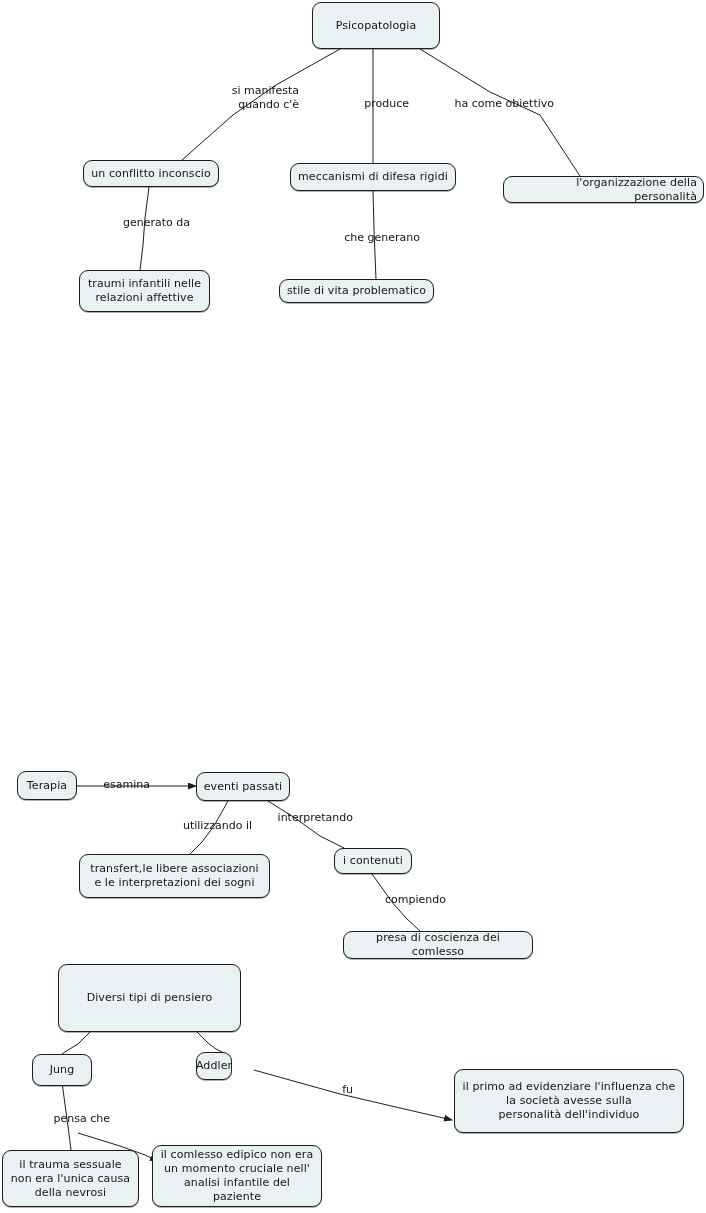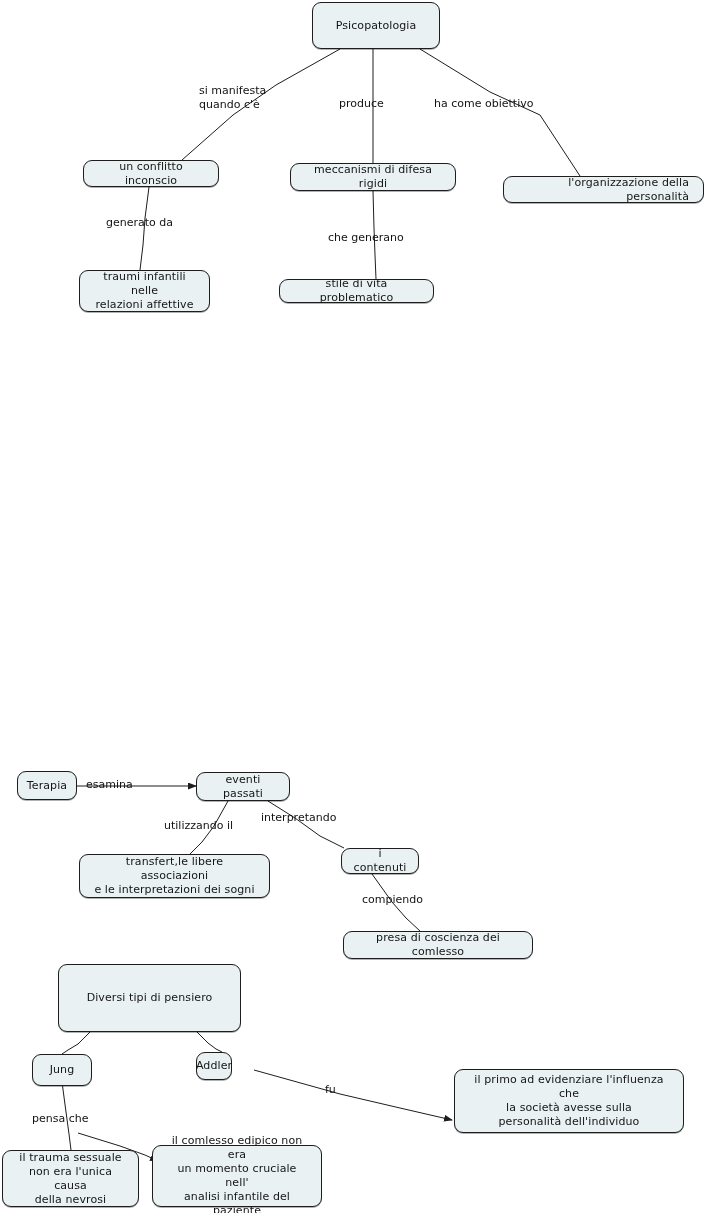--- a/index.html
+++ b/index.html
@@ -36,31 +36,31 @@
     border-radius: 9px;
     display: flex;
     align-items: center;
     justify-content: center;
     text-align: center;
     color: #151515;
     font-family: "DejaVu Sans", sans-serif;
     font-size: 11px;
     line-height: 14px;
     letter-spacing: 0.1px;
-    padding: 0 14px;
+    padding: 0 6px;
     white-space: pre-line;
     box-shadow: 0 1px 0 rgba(0,0,0,0.30);
   }
   .link-label {
     position: absolute;
     color: #121212;
     font-family: "DejaVu Sans", sans-serif;
     font-size: 11px;
     line-height: 14px;
-    text-align: left;
+    text-align: right;
     white-space: pre-line;
     background: transparent;
     pointer-events: none;
   }
 </style>
 </head>
 <body>
 
 <div id="map-root">
   <svg class="map-canvas" viewBox="0 0 706 1213" xmlns="http://www.w3.org/2000/svg">
@@ -91,21 +91,21 @@
       <div class="node-box" style="left: 83px; top: 160px; width: 136px; height: 27px;"><span>un conflitto inconscio</span></div>
       <div class="node-box" style="left: 290px; top: 163px; width: 166px; height: 28px;"><span>meccanismi di difesa rigidi</span></div>
       <div class="node-box" style="left: 503px; top: 176px; width: 201px; height: 27px; text-align: right;"><span>l'organizzazione della personalità</span></div>
       <div class="node-box" style="left: 79px; top: 270px; width: 131px; height: 42px;"><span>traumi infantili nelle
 relazioni affettive</span></div>
       <div class="node-box" style="left: 279px; top: 279px; width: 155px; height: 24px; align-items: center;"><span>stile di vita problematico</span></div>
       <div class="node-box" style="left: 17px; top: 771px; width: 60px; height: 29px;"><span>Terapia</span></div>
       <div class="node-box" style="left: 196px; top: 772px; width: 94px; height: 29px;"><span>eventi passati</span></div>
       <div class="node-box" style="left: 79px; top: 854px; width: 191px; height: 44px;"><span>transfert,le libere associazioni
 e le interpretazioni dei sogni</span></div>
-      <div class="node-box" style="left: 341px; top: 848px; width: 78px; height: 26px;"><span>i contenuti</span></div>
+      <div class="node-box" style="left: 334px; top: 848px; width: 78px; height: 26px;"><span>i contenuti</span></div>
       <div class="node-box" style="left: 343px; top: 931px; width: 190px; height: 28px;"><span>presa di coscienza dei comlesso</span></div>
       <div class="node-box" style="left: 58px; top: 964px; width: 183px; height: 68px;"><span>Diversi tipi di pensiero</span></div>
       <div class="node-box" style="left: 32px; top: 1054px; width: 60px; height: 32px;"><span>Jung</span></div>
       <div class="node-box" style="left: 196px; top: 1052px; width: 36px; height: 28px;"><span>Addler</span></div>
       <div class="node-box" style="left: 454px; top: 1069px; width: 230px; height: 64px;"><span>il primo ad evidenziare l'influenza che
 la società avesse sulla
 personalità dell'individuo</span></div>
       <div class="node-box" style="left: 2px; top: 1150px; width: 137px; height: 57px;"><span>il trauma sessuale
 non era l'unica causa
 della nevrosi</span></div>

